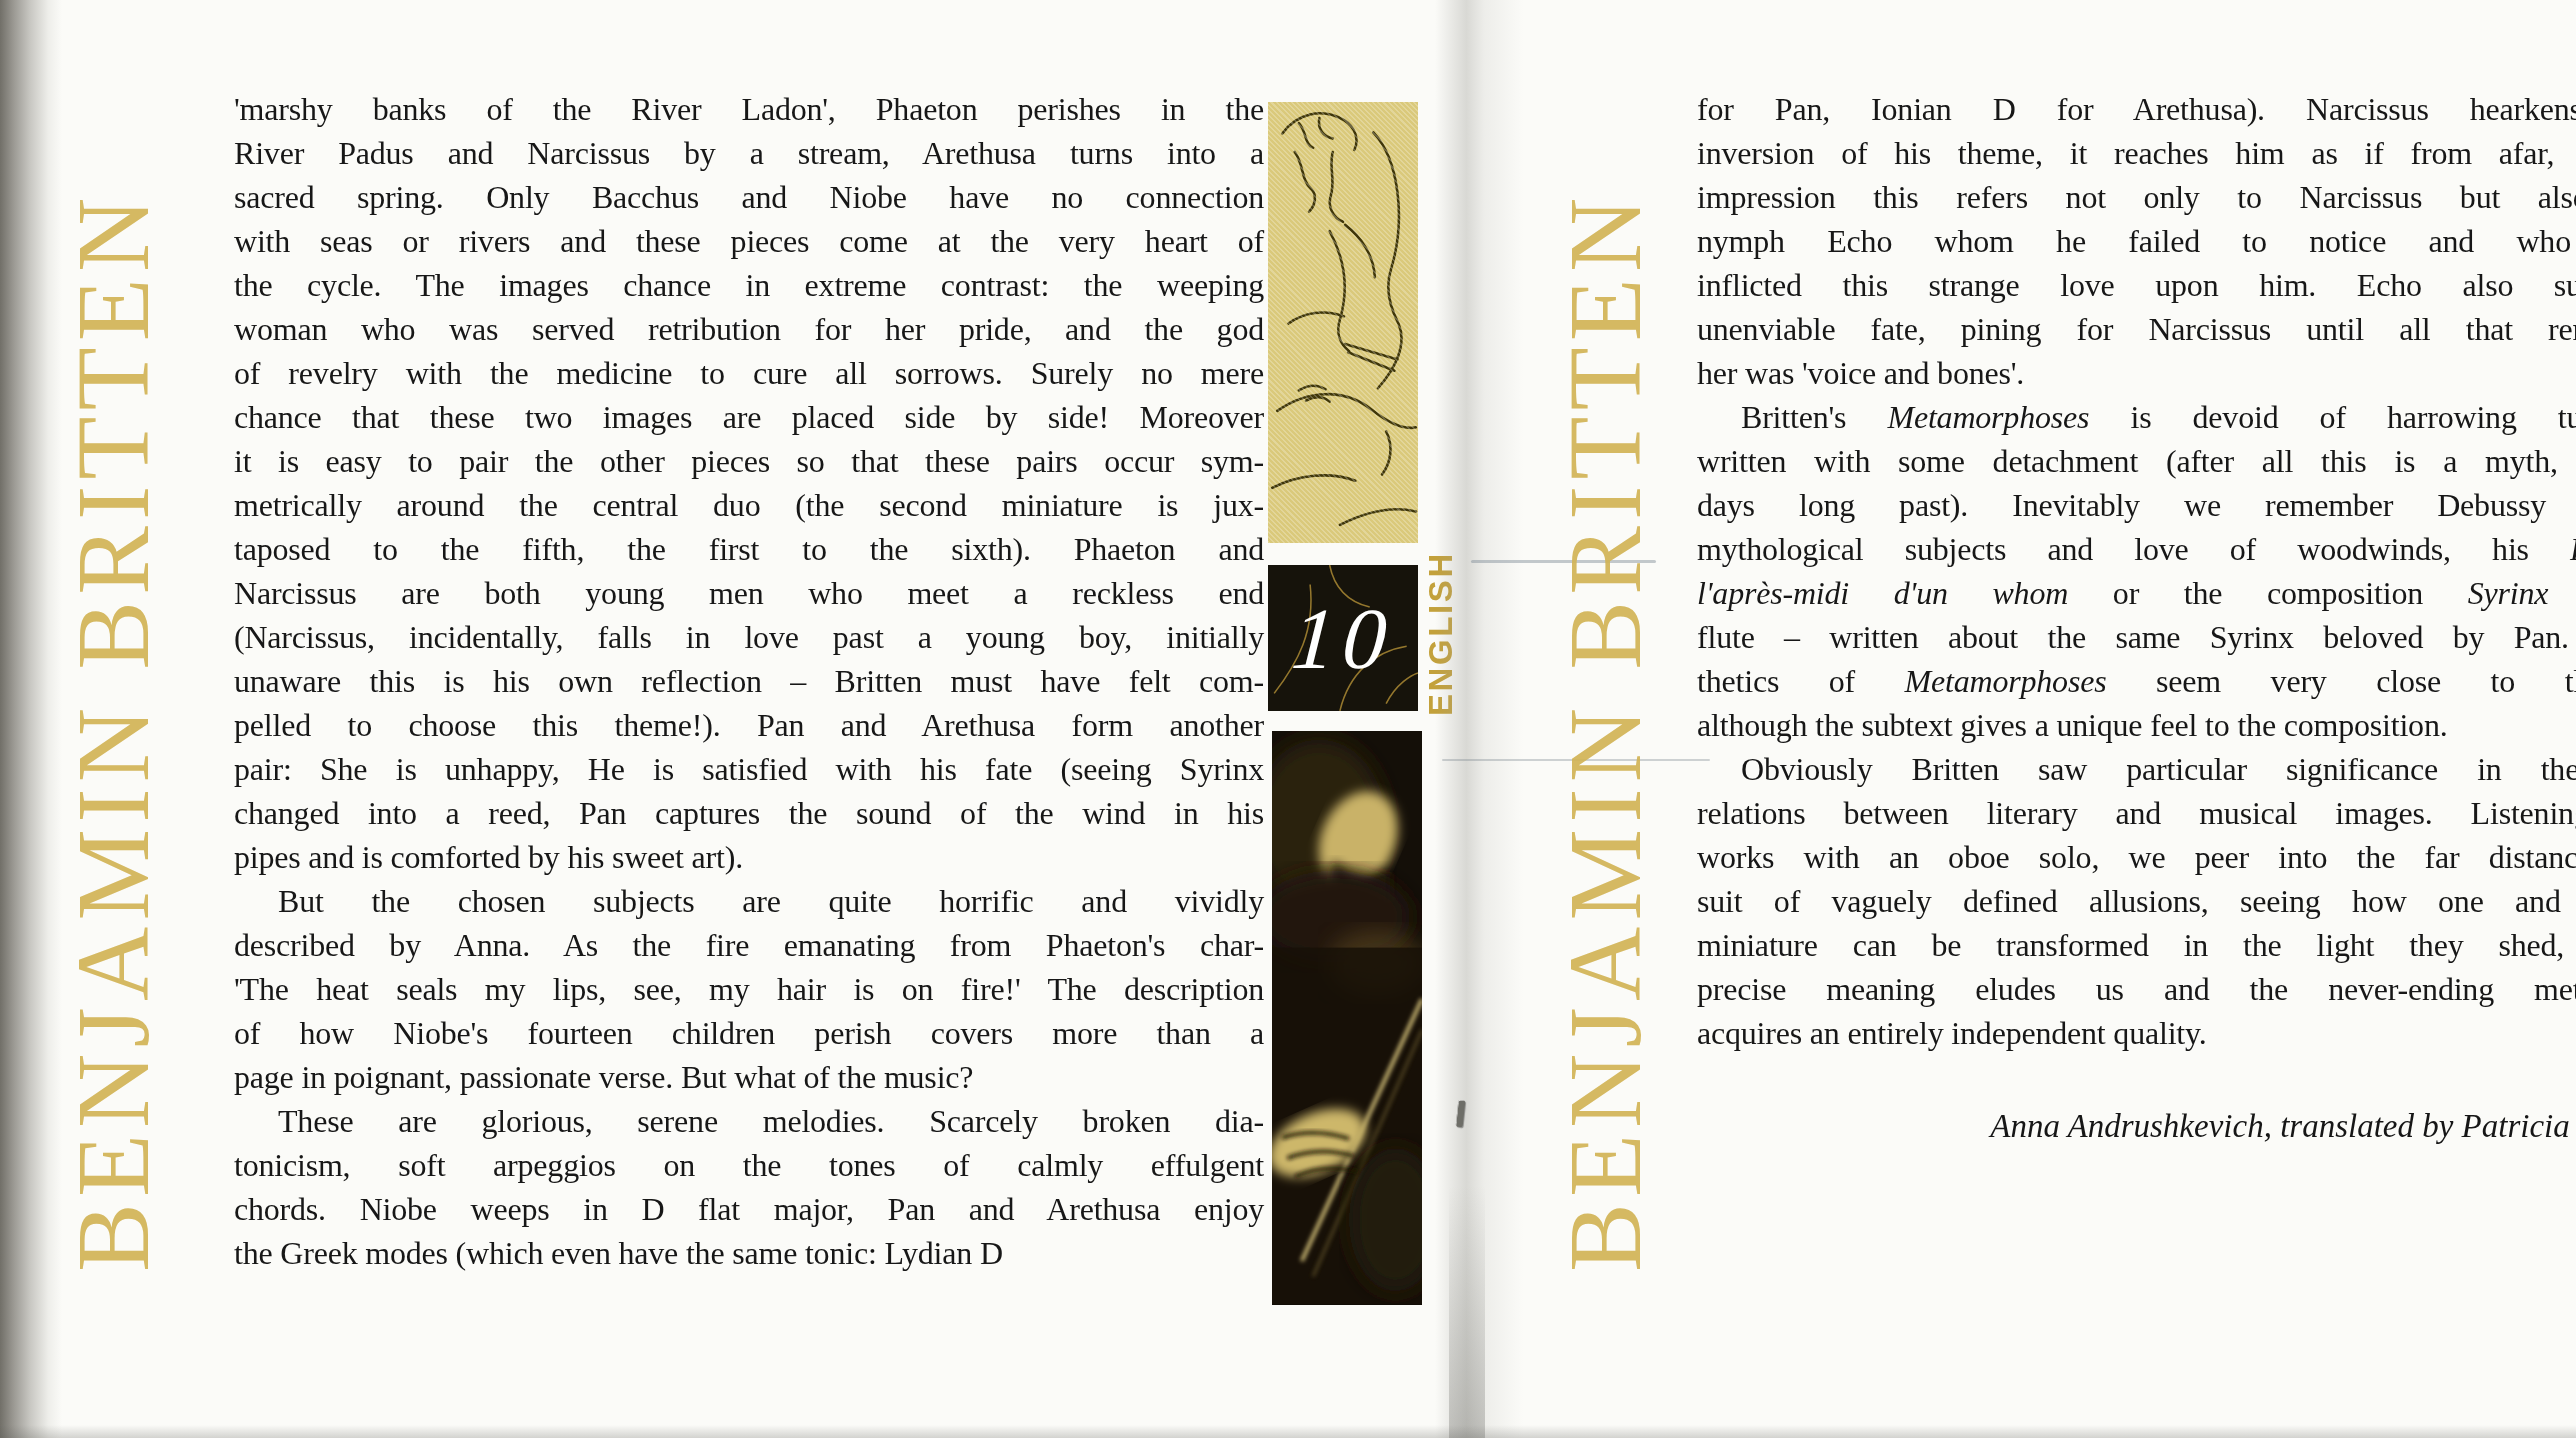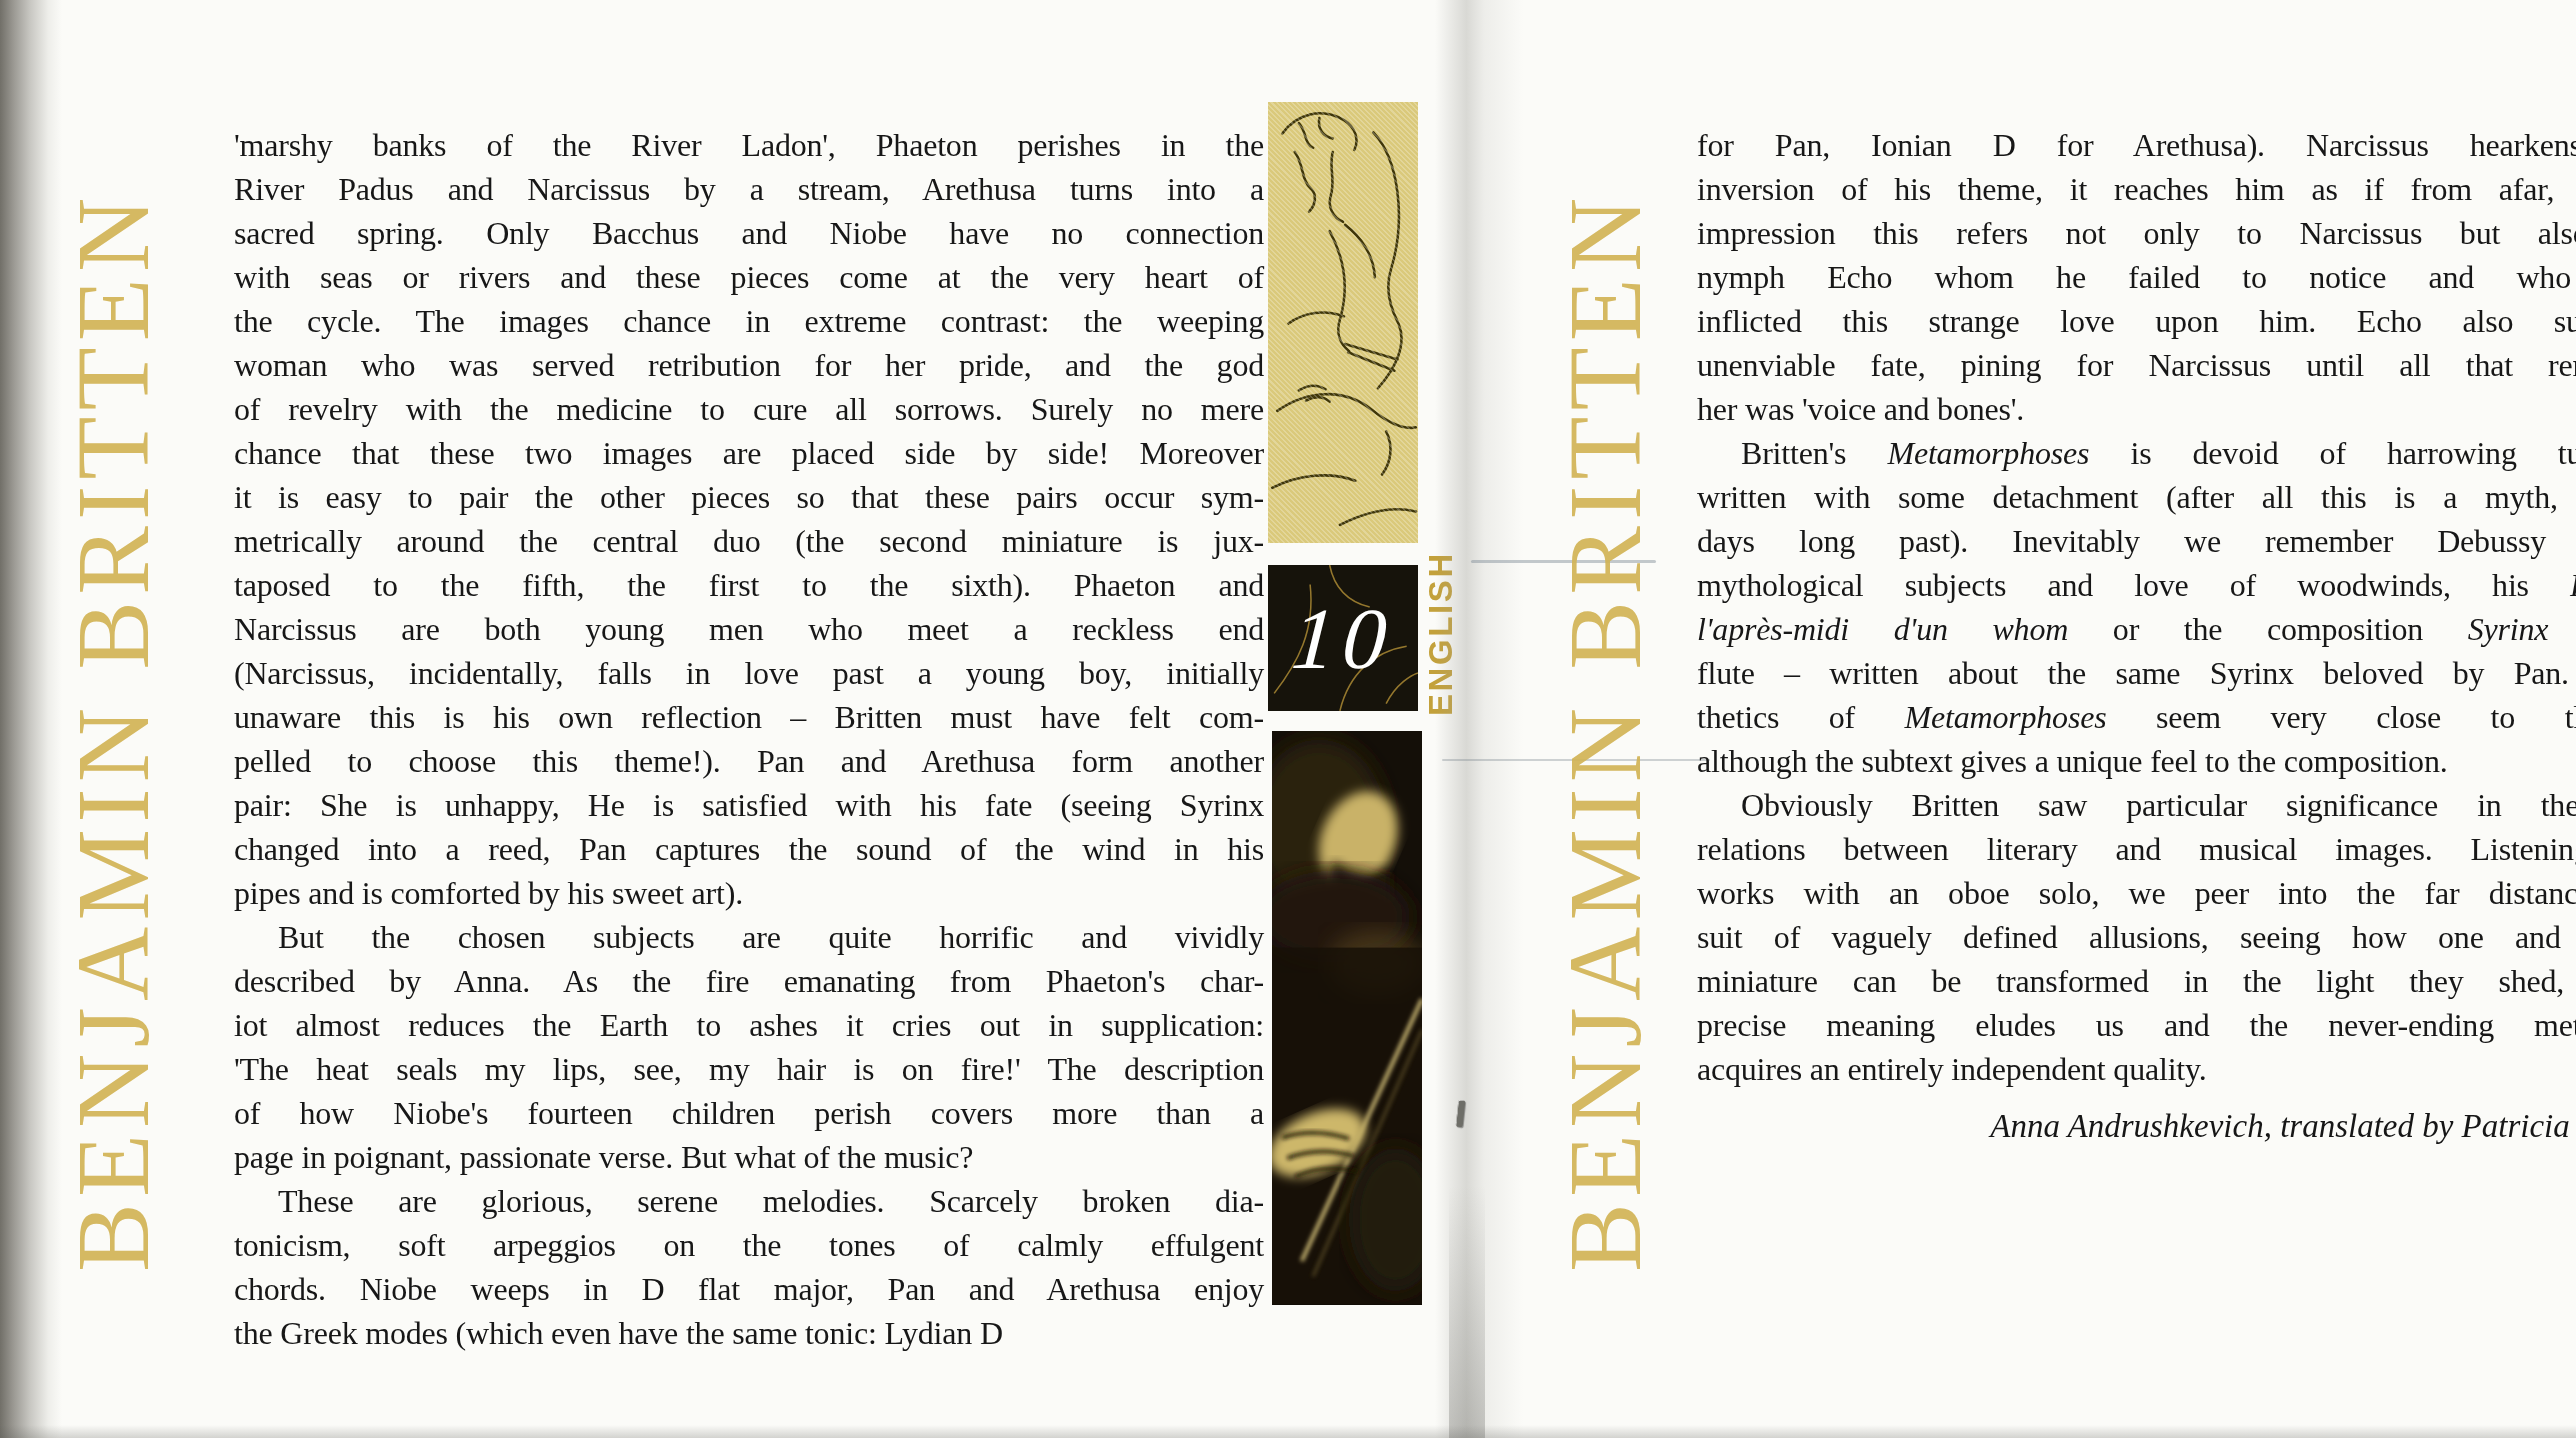--- a/index.html
+++ b/index.html
@@ -19,21 +19,21 @@
     border-radius:2.1px;box-shadow:1px 1px 1px rgba(0,0,0,.35), inset 0.5px 0.5px 0 #fff;transform:rotate(6deg);}
   .scuff1{position:absolute;left:1471px;top:560px;width:185px;height:2.6px;background:rgba(125,138,148,.45);border-radius:1.5px;}
   .scuff2{position:absolute;left:1442px;top:759px;width:268px;height:2.1px;background:rgba(120,132,140,.35);border-radius:1.5px;}
   
   .vtitle{position:absolute;writing-mode:vertical-rl;transform:rotate(180deg);
     font-family:"Liberation Serif",serif;font-size:103px;line-height:137px;letter-spacing:6.2px;
     color:#d2b456;opacity:.92;top:179px;height:1105px;text-align:center;white-space:nowrap;}
   .vtitle.lp{left:45px;} .vtitle.rp{left:1537px;}
   
   .textcol{position:absolute;top:87px;width:1030px;font-size:32px;line-height:44px;
-    color:#171717;letter-spacing:-0.2px;margin-top:36px;}
+    color:#171717;letter-spacing:-0.2px;}
   .textcol.lp{left:234px;} .textcol.rp{left:1697px;}
   .pline{text-align:justify;text-align-last:justify;white-space:nowrap;}
   .pline.end{text-align-last:auto;white-space:normal;}
   .pline.ind{text-indent:44px;}
   .signature{margin-top:66px;text-align:right;font-style:italic;font-size:33px;padding-right:28px;
     letter-spacing:0;}
   
   .illus{position:absolute;top:102px;width:150px;height:441px;background:#dac97b;overflow:hidden;}
   .illus.lp{left:1268px;}
   .illus-tex{position:absolute;inset:0;opacity:.25;
@@ -72,21 +72,20 @@
       <div class="pline">taposed to the fifth, the first to the sixth). Phaeton and</div>
       <div class="pline">Narcissus are both young men who meet a reckless end</div>
       <div class="pline">(Narcissus, incidentally, falls in love past a young boy, initially</div>
       <div class="pline">unaware this is his own reflection – Britten must have felt com-</div>
       <div class="pline">pelled to choose this theme!). Pan and Arethusa form another</div>
       <div class="pline">pair: She is unhappy, He is satisfied with his fate (seeing Syrinx</div>
       <div class="pline">changed into a reed, Pan captures the sound of the wind in his</div>
       <div class="pline end">pipes and is comforted by his sweet art).</div>
       <div class="pline ind">But the chosen subjects are quite horrific and vividly</div>
       <div class="pline">described by Anna. As the fire emanating from Phaeton's char-</div>
-      <div class="pline">iot almost reduces the Earth to ashes it cries out in supplication:</div>
       <div class="pline">'The heat seals my lips, see, my hair is on fire!' The description</div>
       <div class="pline">of how Niobe's fourteen children perish covers more than a</div>
       <div class="pline end">page in poignant, passionate verse. But what of the music?</div>
       <div class="pline ind">These are glorious, serene melodies. Scarcely broken dia-</div>
       <div class="pline">tonicism, soft arpeggios on the tones of calmly effulgent</div>
       <div class="pline">chords. Niobe weeps in D flat major, Pan and Arethusa enjoy</div>
       <div class="pline end">the Greek modes (which even have the same tonic: Lydian D</div>
     </div>
 
   <div class="illus lp">

